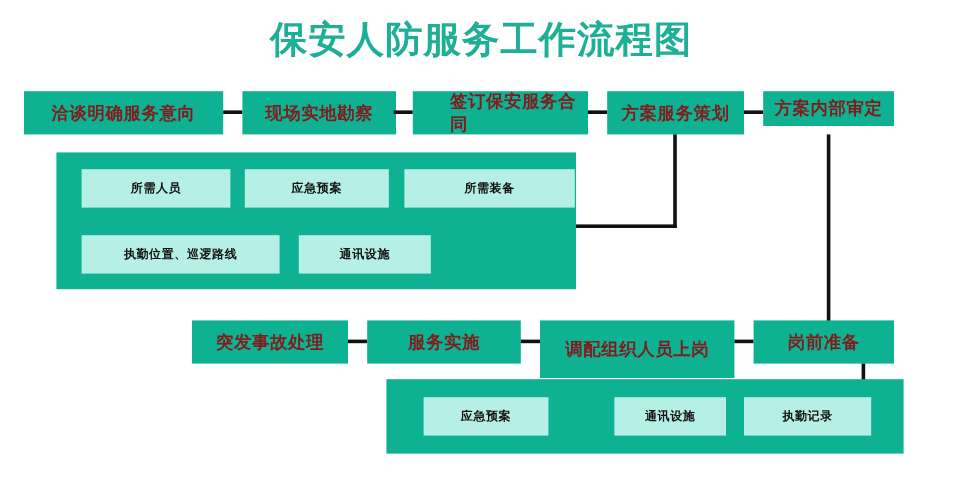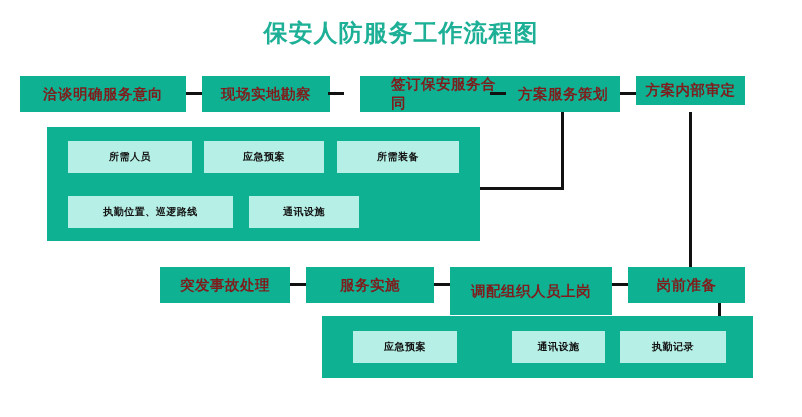--- a/index.html
+++ b/index.html
@@ -16,21 +16,21 @@
     height: 417px;
     background: #ffffff;
     overflow: hidden;
   }
   .title {
     position: absolute;
     left: 0;
     top: 13px;
     width: 802px;
     text-align: center;
-    font-size: 24px;
+    font-size: 31px;
     font-weight: bold;
     color: #1DB097;
     letter-spacing: 1px;
     line-height: 40px;
   }
   .node {
     position: absolute;
     background: #0FB193;
     color: #7f1d1d;
     font-size: 14.5px;
@@ -75,21 +75,21 @@
   <div class="node" style="left:20px; top:76px; width:166px; height:36px;">
     <span>洽谈明确服务意向</span>
   </div>
   <div class="conn conn-h" style="left:186px; top:92px; width:16px;"></div>
 
   <div class="node" style="left:202px; top:76px; width:128px; height:36px;">
     <span>现场实地勘察</span>
   </div>
   <div class="conn conn-h" style="left:328px; top:92px; width:16px;"></div>
 
-  <div class="node" style="left:360px; top:76px; width:146px; height:36px;padding-left:31px;">
+  <div class="node" style="left:344px; top:76px; width:146px; height:36px;padding-left:31px;">
     <span>签订保安服务合同</span>
   </div>
   <div class="conn conn-h" style="left:490px; top:92px; width:16px;"></div>
 
   <div class="node" style="left:506px; top:76px; width:114px; height:36px;">
     <span>方案服务策划</span>
   </div>
   <div class="conn conn-h" style="left:620px; top:92px; width:16px;"></div>
 
   <div class="node" style="left:636px; top:76px; width:109px; height:29px;">
@@ -102,21 +102,21 @@
   <div class="conn conn-v" style="left:689px; top:112px; height:164px;"></div>
 
   <div class="panel" style="left:47px; top:127px; width:433px; height:114px;"></div>
 
   <div class="subnode" style="left:68px; top:141px; width:124px; height:32px;">
     <span>所需人员</span>
   </div>
   <div class="subnode" style="left:204px; top:141px; width:120px; height:32px;">
     <span>应急预案</span>
   </div>
-  <div class="subnode" style="left:337px; top:141px; width:122px; height:32px;">
+  <div class="subnode" style="left:337px; top:141px; width:142px; height:32px;">
     <span>所需装备</span>
   </div>
   <div class="subnode" style="left:68px; top:196px; width:165px; height:32px;">
     <span>执勤位置、巡逻路线</span>
   </div>
   <div class="subnode" style="left:249px; top:196px; width:110px; height:32px;">
     <span>通讯设施</span>
   </div>
 
   <div class="node" style="left:160px; top:267px; width:130px; height:36px;">

